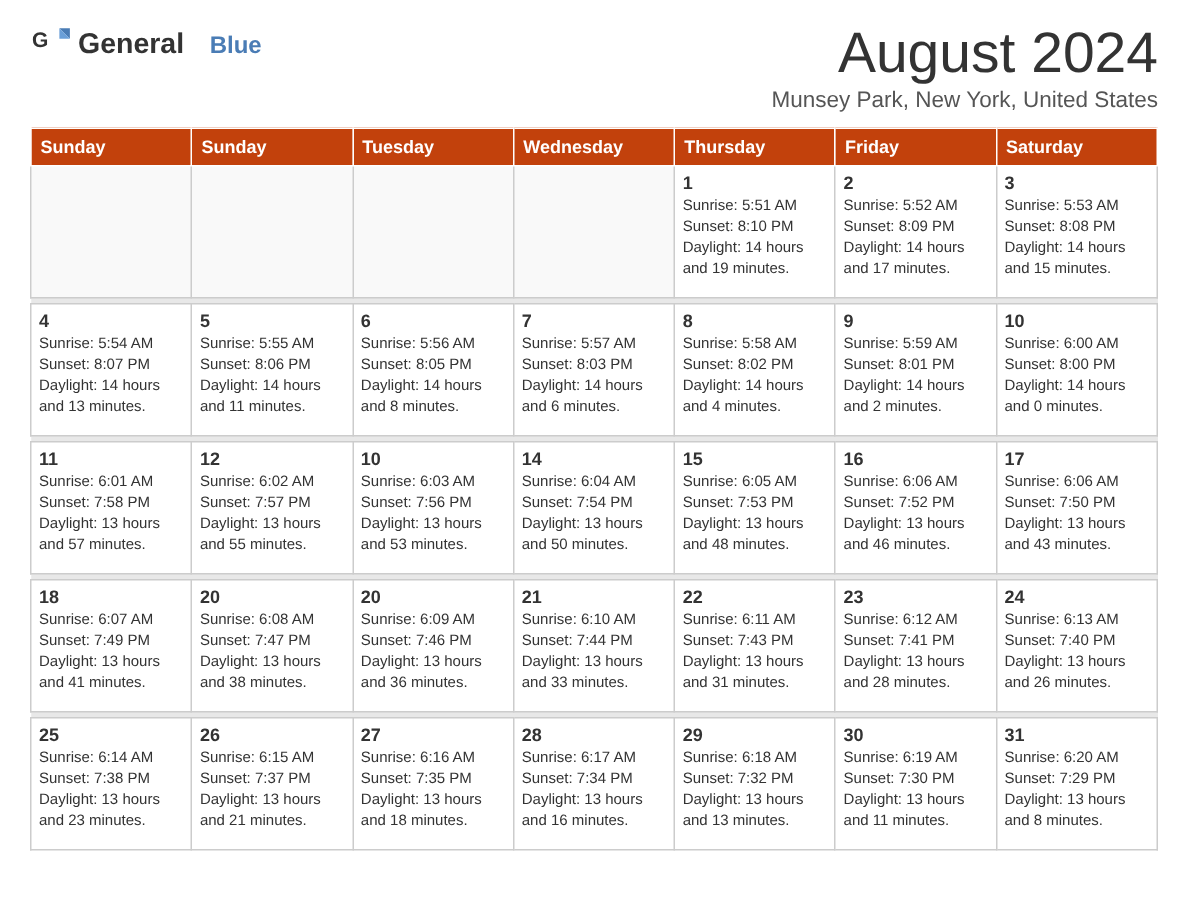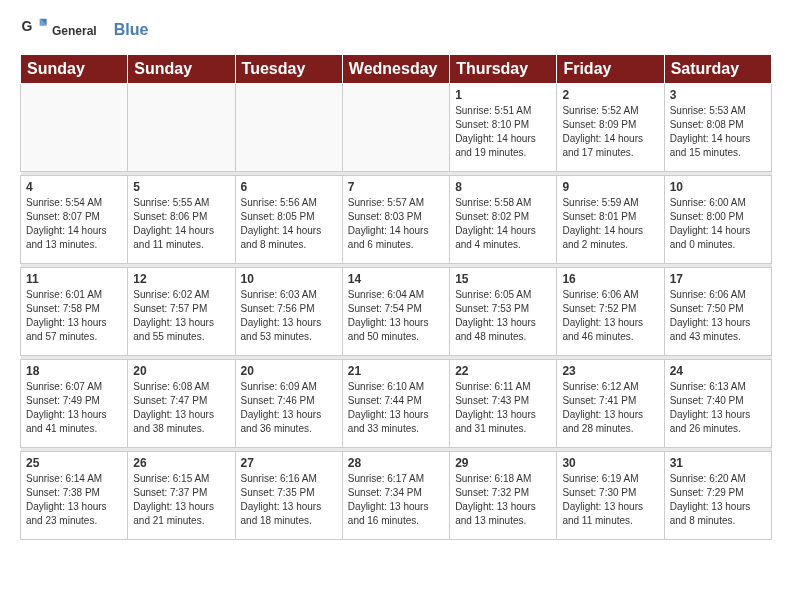--- a/index.html
+++ b/index.html
@@ -37,23 +37,23 @@
     .location-title {
       font-size: 15px;
       color: #555;
     }
     .calendar {
       width: 100%;
       border-collapse: collapse;
       table-layout: fixed;
     }
     .calendar th {
-      background: #7f1d1d;
+      background: #c2410c;
       color: #fff;
-      font-size: 16px;
+      font-size: 12px;
       font-weight: bold;
       text-align: left;
       padding: 5px 6px;
       border: 1px solid #fff;
     }
     .calendar td {
       border: 1px solid #ccc;
       vertical-align: top;
       padding: 4px 5px;
       font-size: 10.5px;
@@ -90,22 +90,26 @@
 <body>
 
 <div class="header">
   <div class="logo">
     <svg class="logo-icon" viewBox="0 0 40 40">
       <text x="2" y="22" font-size="20" font-weight="bold" fill="#333">G</text>
       <polygon points="28,4 38,14 38,4" fill="#4a7cb5"></polygon>
       <polygon points="28,14 38,14 28,4" fill="#6a9fd8"></polygon>
     </svg>
     <div>
-      <span style="font-weight:bold;font-size:12px;color:#333;">General</span><span style="font-weight:bold;font-size:16px;color:#4a7cb5;padding-left:17px;">Blue</span>
+      <span style="font-weight:bold;font-size:19px;color:#333;">General</span><span style="font-weight:bold;font-size:16px;color:#4a7cb5;padding-left:17px;">Blue</span>
     </div>
+  </div>
+  <div class="title-block">
+    <div class="month-title">August 2024</div>
+    <div class="location-title">Munsey Park, New York, United States</div>
   </div>
 </div>
 
 <table class="calendar">
   <thead>
     <tr>
     <th>Sunday</th>
         <th>Sunday</th>
         <th>Tuesday</th>
         <th>Wednesday</th>

